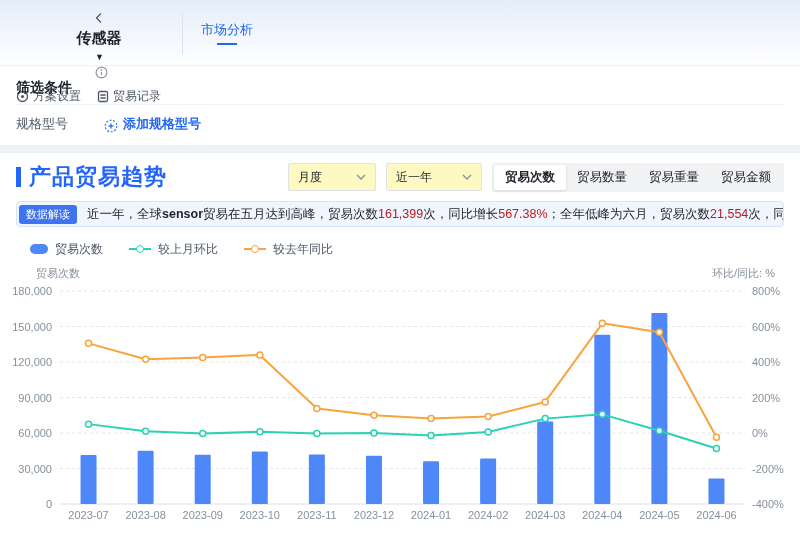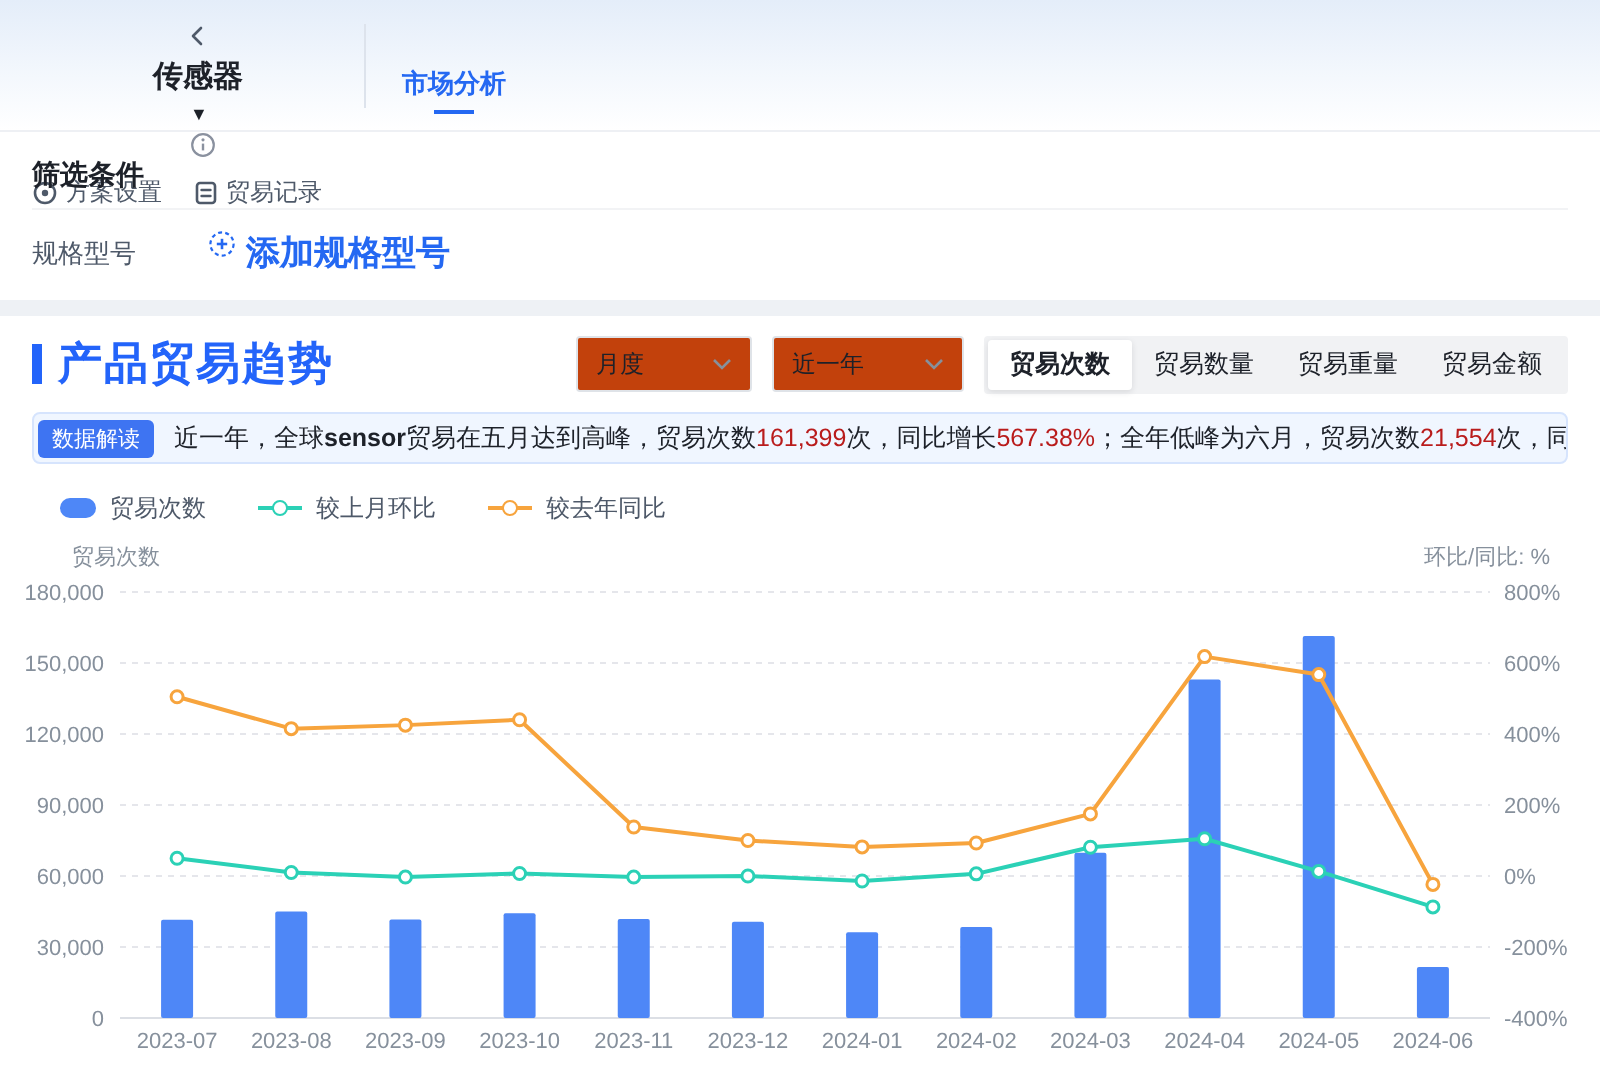--- a/index.html
+++ b/index.html
@@ -18,41 +18,41 @@
   .caret { font-size:9px; color:#1d2129; margin-left:1px; }
   .info-ic { margin-left:4px; display:inline-flex; }
   .tl-row2 { display:flex; align-items:center; gap:16px; margin-top:9px; font-size:12px; color:#4e5969; }
   .tl-action { display:inline-flex; align-items:center; gap:4px; cursor:pointer; }
   .v-div { width:1px; height:42px; background:#dde3ec; margin:12px 18px 0 0; }
   .top-right { padding-top:13px; }
   .tabs { display:flex; gap:30px; font-size:13px; color:#4e5969; }
   .tab { position:relative; padding-bottom:8px; cursor:pointer; }
   .tab.active { color:#1d2129; font-weight:700; }
   .tab.active::after { content:""; position:absolute; left:0; right:0; bottom:0; height:3px; border-radius:2px; background:#2468f2; }
-  .subtab { display:inline-block; position:relative; margin-top:20px; font-size:13px; font-weight:700; color:#2468f2; padding-bottom:6px; cursor:pointer; }
+  .subtab { display:inline-block; position:relative; margin-top:8px; font-size:13px; font-weight:400; color:#2468f2; padding-bottom:6px; cursor:pointer; }
   .subtab::after { content:""; position:absolute; left:50%; transform:translateX(-50%); bottom:0; width:20px; height:2px; background:#2468f2; }
 
   
   .filter { padding:12px 16px 0; background:#fff; }
   .filter-title { font-size:14px; font-weight:700; line-height:18px; }
   .filter-div { height:1px; background:#f2f3f5; margin-top:8px; }
   .filter-row { display:flex; align-items:center; margin:10px 0 12px; }
   .field-label { font-size:13px; color:#4e5969; width:88px; }
-  .add-link { display:inline-flex; align-items:flex-start; gap:5px; font-size:17px; font-weight:600; color:#2468f2; cursor:pointer; }
+  .add-link { display:inline-flex; align-items:flex-end; gap:5px; font-size:13px; font-weight:600; color:#2468f2; cursor:pointer; }
 
   .strip { height:8px; background:#eef1f5; }
 
   
   .trend-head { display:flex; align-items:center; justify-content:space-between; padding:9px 16px 7px; }
   .t-title { display:flex; align-items:center; gap:8px; }
   .t-bar { width:5px; height:20px; background:#2364fa; }
   .t-title h2 { font-size:22px; font-weight:700; color:#2364fa; letter-spacing:1px; }
   .controls { display:flex; align-items:center; gap:10px; }
   .select { display:flex; align-items:center; justify-content:space-between; width:88px; height:28px;
-            border:1px solid #dfe3e8; border-radius:2px; background:#c2410c; padding:0 9px; font-size:12px; cursor:pointer; }
+            border:1px solid #dfe3e8; border-radius:2px; background:#fef9c3; padding:0 9px; font-size:12px; cursor:pointer; }
   .select.wide { width:96px; }
   .seg-group { display:flex; background:#f1f2f4; border-radius:2px; padding:2px; }
   .seg { padding:4px 11px; font-size:12.5px; color:#1d2129; border-radius:2px; cursor:pointer; white-space:nowrap; }
   .seg.active { background:#fff; font-weight:600; box-shadow:0 1px 3px rgba(31,35,41,.12); }
 
   
   .insight { display:flex; align-items:center; margin:2px 16px 8px; padding:0 2px; height:26px;
              background:#f0f6ff; border:1px solid #d6e4fd; border-radius:4px; overflow:hidden; white-space:nowrap; }
   .badge { flex:0 0 auto; background:#3e74f2; color:#fff; font-size:11px; padding:2px 7px; border-radius:3px; margin-right:10px; }
   .insight-text { font-size:12.5px; color:#1d2129; }

